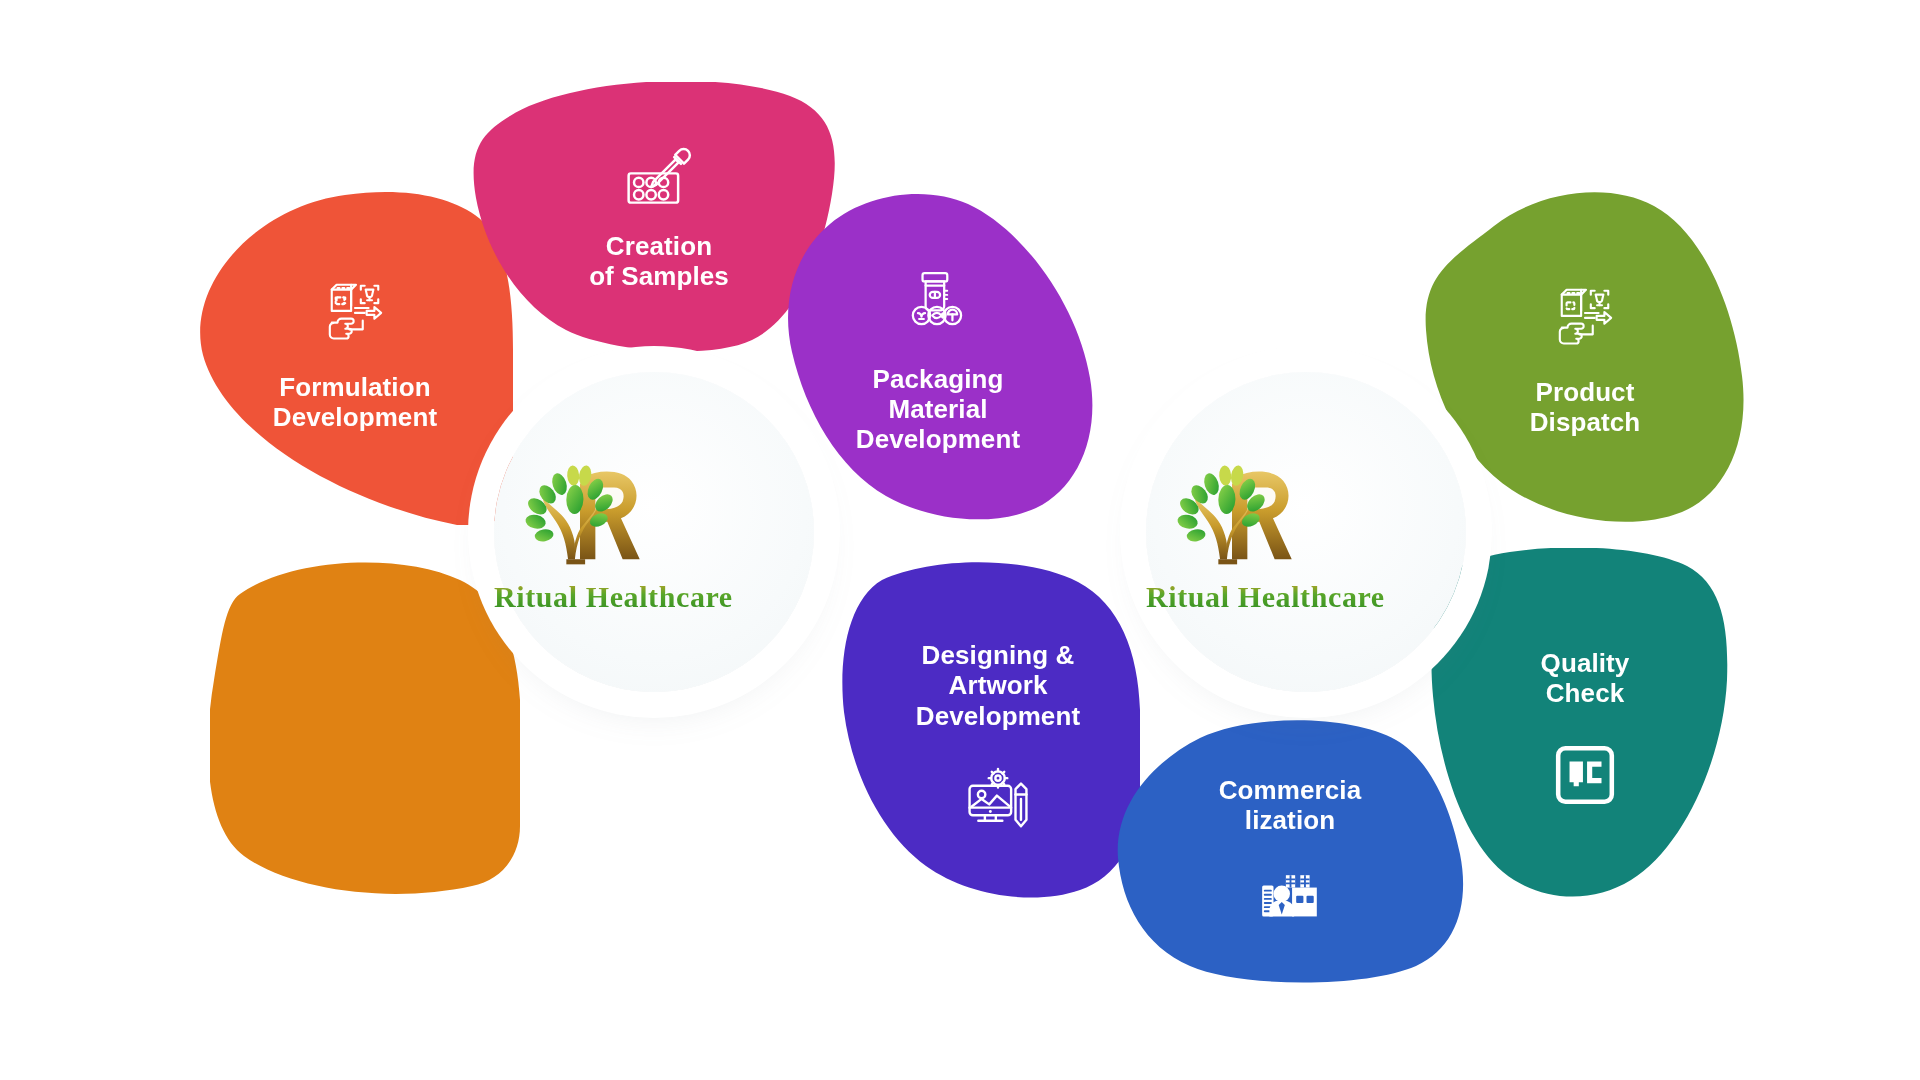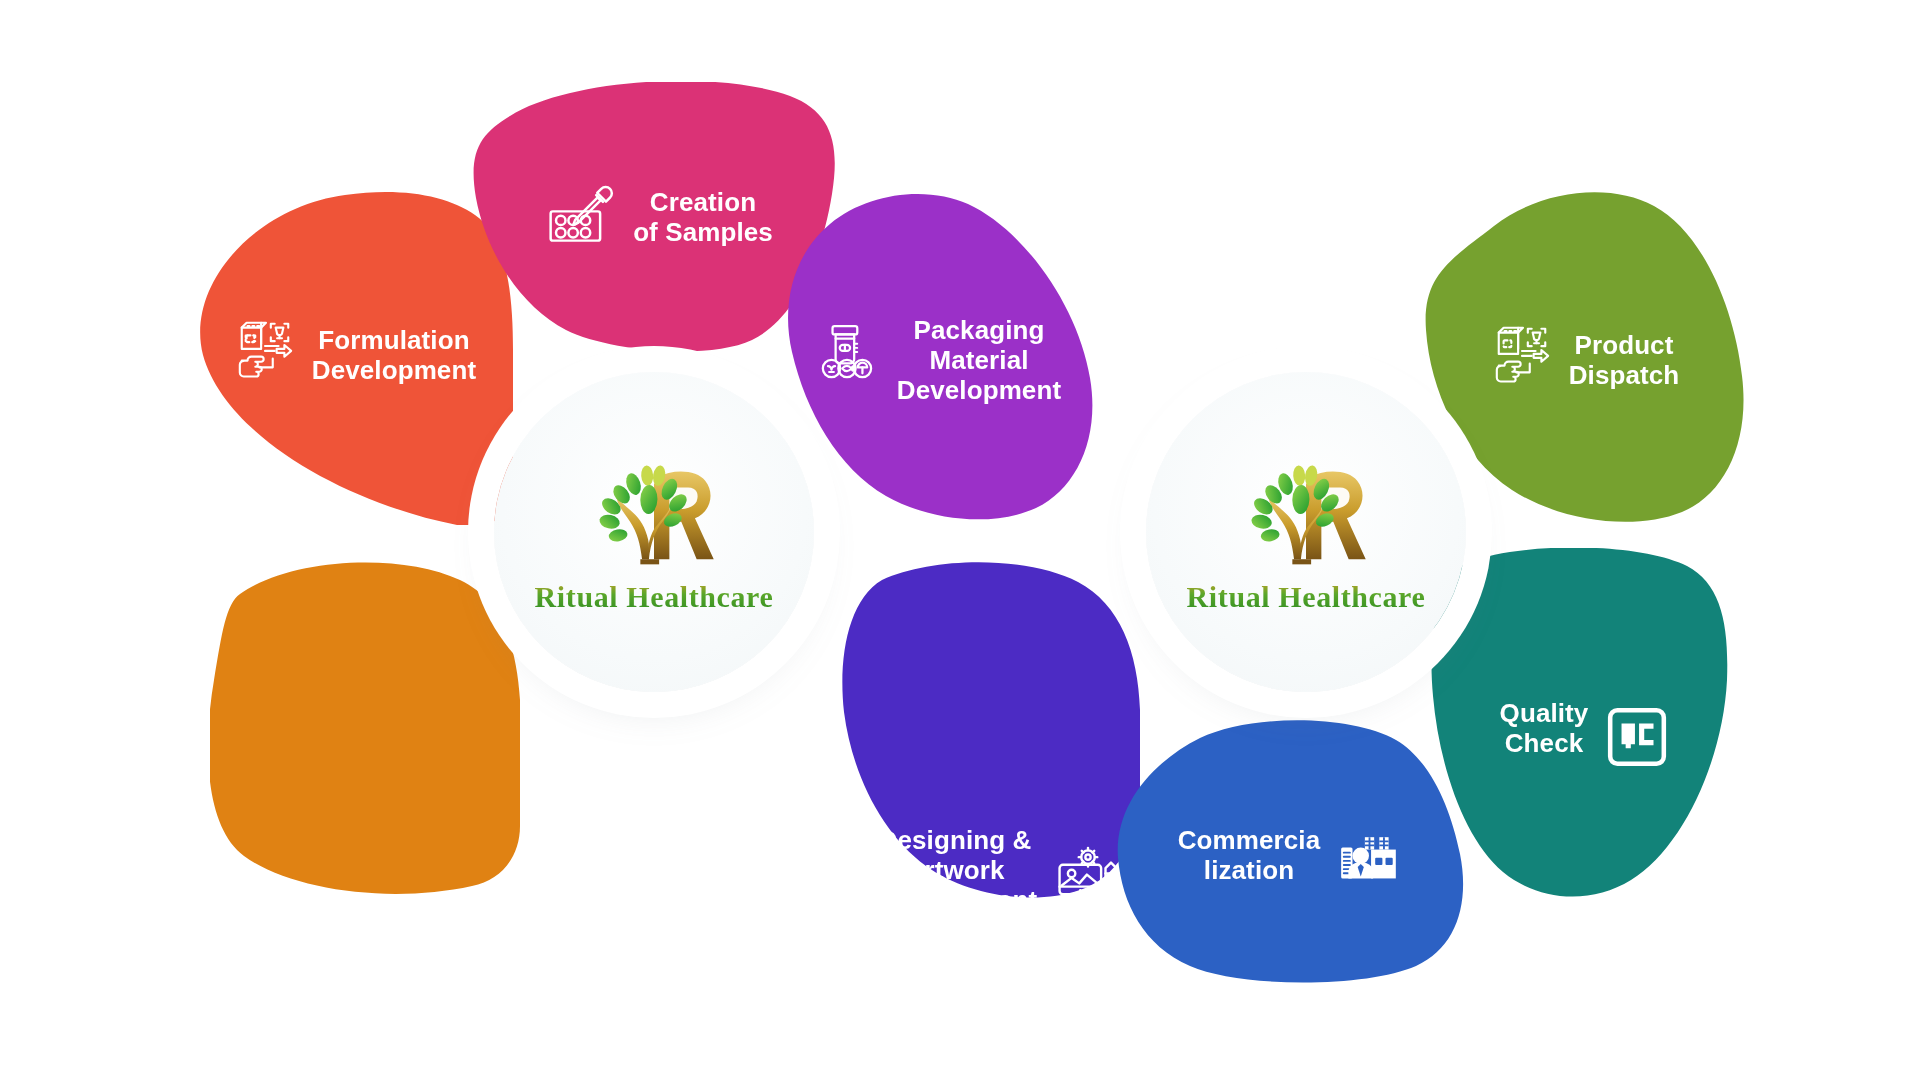--- a/index.html
+++ b/index.html
@@ -25,21 +25,21 @@
   }
   .petal .shape {
     position: absolute;
     inset: 0;
     z-index: 0;
   }
   .petal .content {
     position: relative;
     z-index: 2;
     display: flex;
-    flex-direction: row;
+    flex-direction: column;
     align-items: center;
     justify-content: center;
     width: 100%;
     pointer-events: none;
     gap: 16px;
   }
   .petal .label {
     color: #ffffff;
     font-weight: bold;
     font-size: 26px;
@@ -58,21 +58,20 @@
   
   .logo-circle {
     position: absolute;
     border-radius: 50%;
     background: radial-gradient(circle at 50% 42%, #ffffff 0%, #f7fafb 62%, #f2f6f7 100%);
     box-shadow: 0 0 0 26px rgba(255,255,255,1),
                 0 14px 40px rgba(120,130,140,0.22),
                 0 2px 10px rgba(120,130,140,0.10);
     display: flex;
     flex-direction: column;
-    align-items: center;
     justify-content: center;
     z-index: 5;
   }
   .logo-mark { width: 172px; height: 128px; display: block; }
   .logo-word {
     margin-top: 2px;
     font-family: "Liberation Serif", serif;
     font-size: 30px;
     font-weight: bold;
     letter-spacing: .6px;
@@ -111,21 +110,21 @@
       </svg>
       <div class="label">Formulation
 Development</div>
     </div>
   </div>
 
   <div class="petal" style="left:460px; top:82px; width:390px; height:270px;">
     <svg class="shape" viewBox="0 0 390 270" preserveAspectRatio="none">
       <path d="M50 34 C110 -4 260 -12 330 14 C372 30 380 62 372 112 C360 186 330 240 292 258 C250 278 150 270 106 248 C60 224 26 170 16 116 C8 70 20 52 50 34 Z" fill="#DB3276"></path>
     </svg>
-    <div class="content" style="flex-direction:row; gap:16px; padding-left:8px;">
+    <div class="content" style="flex-direction:column; gap:16px; padding-left:8px;">
       <svg class="ico" style="width:72px;height:72px;" viewBox="0 0 64 64" fill="none" stroke="#fff" stroke-width="2.2" stroke-linecap="round" stroke-linejoin="round">
         <rect x="5" y="27" width="44" height="26" rx="2"></rect>
         <circle cx="14" cy="35" r="4.2"></circle>
         <circle cx="25" cy="35" r="4.2"></circle>
         <circle cx="36" cy="35" r="4.2"></circle>
         <circle cx="14" cy="46" r="4.2"></circle>
         <circle cx="25" cy="46" r="4.2"></circle>
         <circle cx="36" cy="46" r="4.2"></circle>
         <path d="M45.5 12.5 l6 6"></path>
         <path d="M50 7 a5.5 5.5 0 0 1 7.8 7.8 l-3.6 3.6 -7.8 -7.8 z"></path>
@@ -199,21 +198,21 @@
         <path d="M35.1 48 l1.4 -2 v4 z"></path>
         <path d="M41.4 47 a4.6 4.6 0 0 1 9.2 0 z"></path>
         <path d="M46 47 v5.6"></path>
       </svg>
       <div class="label">Packaging
 Material
 Development</div>
     </div>
   </div>
 
-  <div class="petal icon-bottom" style="left:838px; top:560px; width:320px; height:355px;justify-content:flex-end;">
+  <div class="petal icon-bottom" style="left:838px; top:560px; width:320px; height:355px;">
     <svg class="shape" viewBox="0 0 320 355" preserveAspectRatio="none">
       <path d="M44 20 C96 -4 190 -4 240 22 C282 44 300 92 302 150 L302 236 C302 280 278 318 242 330 C196 346 130 336 88 306 C44 274 14 214 6 152 C0 98 10 40 44 20 Z" fill="#4C2BC4"></path>
     </svg>
     <div class="content">
       <div class="label">Designing &amp;
 Artwork
 Development</div>
       <svg class="ico" style="width:70px;height:70px;" viewBox="0 0 64 64" fill="none" stroke="#fff" stroke-width="2.2" stroke-linecap="round" stroke-linejoin="round">
         <circle cx="32" cy="12" r="6.2"></circle>
         <circle cx="32" cy="12" r="2.4"></circle>

